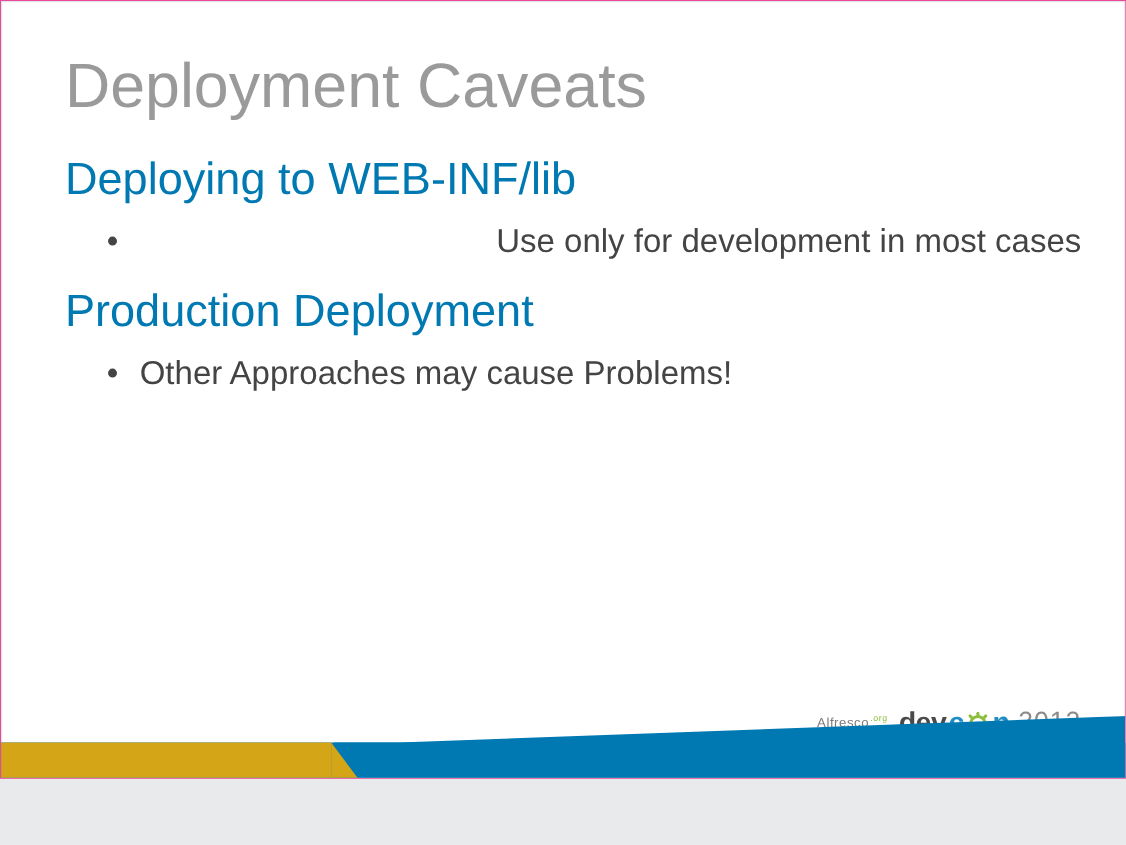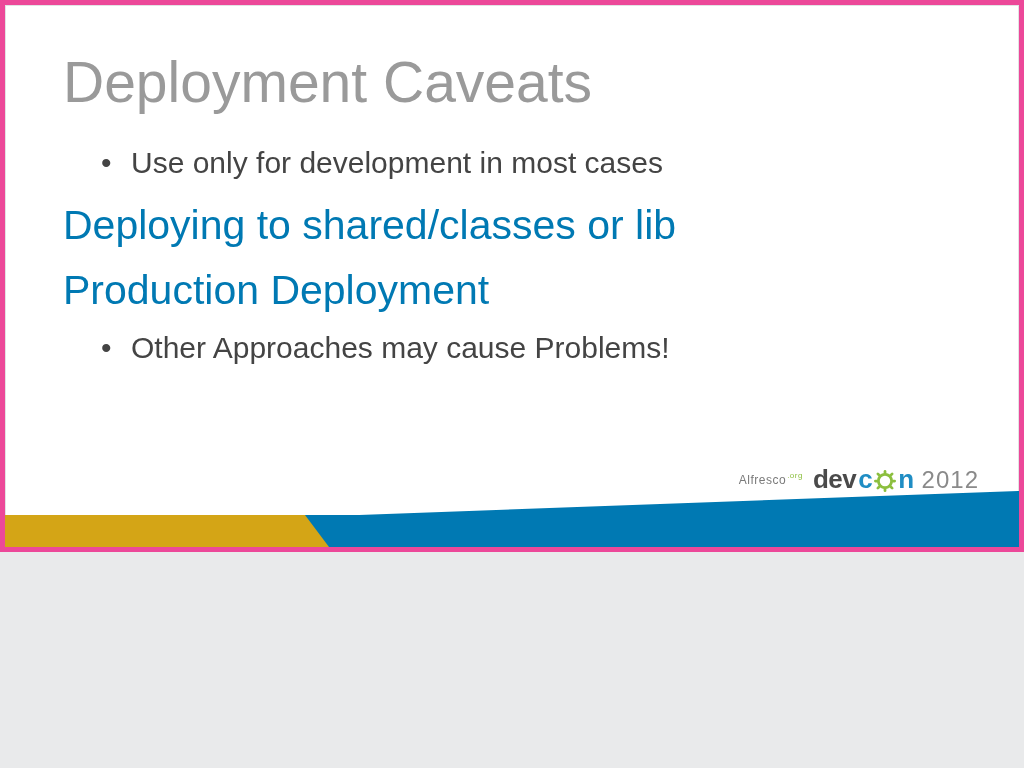--- a/index.html
+++ b/index.html
@@ -1,22 +1,22 @@
 <!DOCTYPE html>
 <html><head>
 <meta charset="utf-8">
 <style>
   * { margin: 0; padding: 0; box-sizing: border-box; }
   html, body { width: 1024px; height: 768px; overflow: hidden; font-family: Arial, Helvetica, sans-serif; background: #e9eaeb; }
   .slide {
     position: relative;
     width: 1024px;
-    height: 552px;
+    height: 708px;
     background: #ffffff;
-    border: 5px solid #ec4899;
+    border: 1px solid #ec4899;
   }
   
   .slide::before {
     content: "";
     position: absolute;
     inset: 0;
     pointer-events: none;
     box-shadow: inset 0 0 0 1px #e2e3e4;
   }
   .content {
@@ -54,21 +54,21 @@
   }
   ul.bullets li::before {
     content: "•";
     position: absolute;
     left: 0;
     top: 0;
     color: #444444;
     font-size: 30px;
   }
   
-  .sec1-ul { margin-bottom: 20px; }
+  .sec1-ul { margin-bottom: 20px; text-align: right; }
   .sec3-ul li { margin-bottom: 16px; }
 
   
   .bottom-bar {
     position: absolute;
     left: 0; right: 0; bottom: 0;
     height: 32px;
     background: #0079b3; 
     overflow: visible;
   }
@@ -98,21 +98,21 @@
     width: 720px;
     height: 56px;
     background: #0079b3;
     clip-path: polygon(60px 24px, 100% 0, 100% 100%, 0 100%, 0 24px);
   }
 
   
   .logo-wrap {
     position: absolute;
     right: 40px;
-    bottom: 52px;
+    bottom: 35px;
     display: flex;
     align-items: center;
     gap: 8px;
     margin-left: 40px;
   }
   .alfresco-text {
     font-size: 12px;
     color: #7a7a7a;
     letter-spacing: 0.5px;
     margin-right: 2px;
@@ -158,25 +158,25 @@
     letter-spacing: 1px;
   }
 </style>
 </head>
 <body>
 
 <div class="slide">
   <div class="content">
     <h1 class="title">Deployment Caveats</h1>
 
+    <h2 class="section-heading">Deploying to WEB-INF/lib</h2>
     <ul class="bullets sec1-ul">
       <li>Use only for development in most cases</li>
     </ul>
 
-    <h2 class="section-heading">Deploying to shared/classes or lib</h2>
     <ul class="bullets">
     </ul>
 
     <h2 class="section-heading">Production Deployment</h2>
     <ul class="bullets sec3-ul">
       <li>Other Approaches may cause Problems!</li>
     </ul>
   </div>
 
   <div class="logo-wrap">

